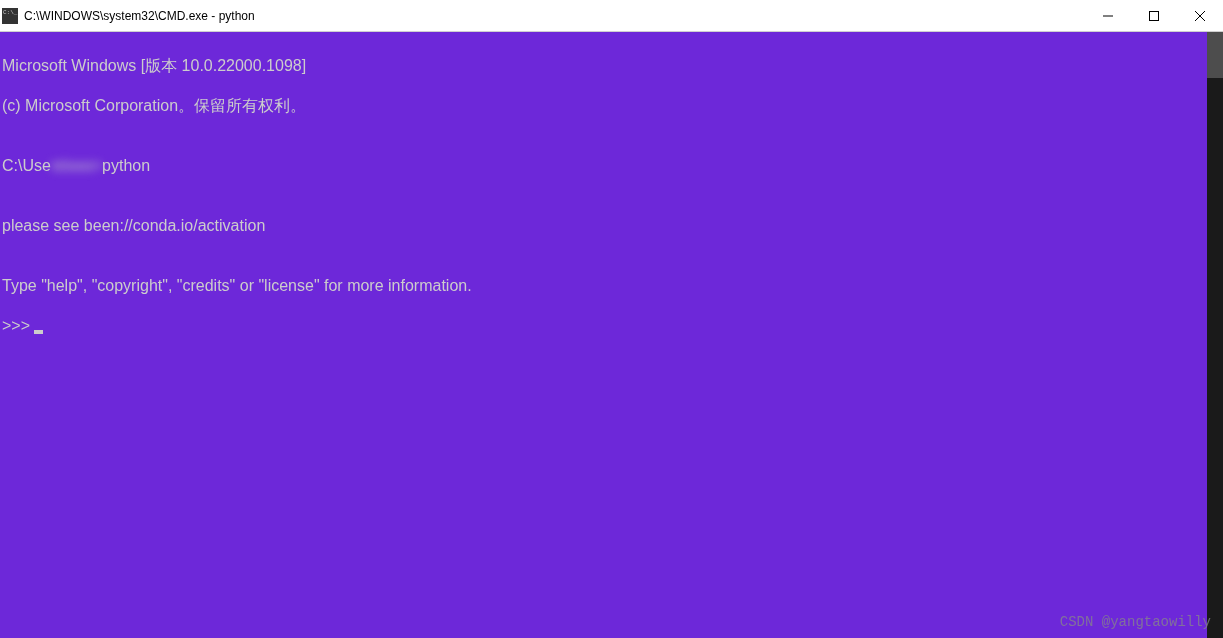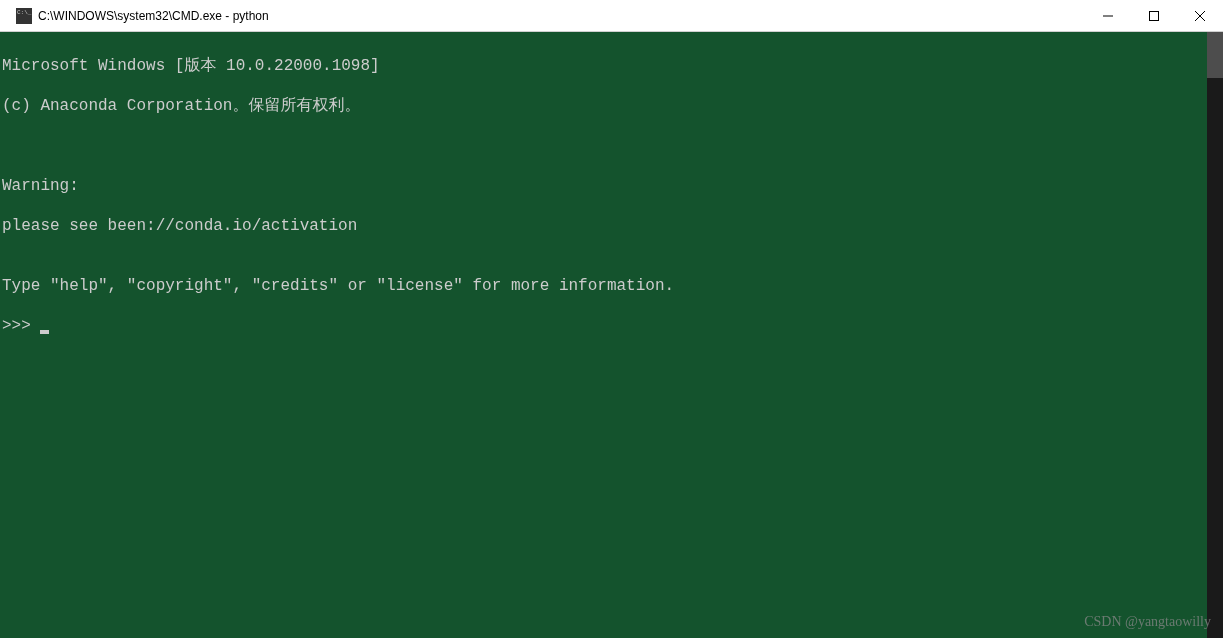--- a/index.html
+++ b/index.html
@@ -19,21 +19,21 @@
       height: 32px;
       background: #fff;
       display: flex;
       align-items: center;
       justify-content: space-between;
       border-bottom: 1px solid #d0d0d0;
     }
     .titlebar-left {
       display: flex;
       align-items: center;
-      padding-left: 16px;
+      padding-left: 2px;
       gap: 6px;
     }
     .titlebar-icon {
       width: 16px;
       height: 16px;
       background: #333;
       display: inline-block;
       position: relative;
     }
     .titlebar-icon::after {
@@ -61,29 +61,29 @@
       align-items: center;
       justify-content: center;
       color: #000;
       font-family: 'Segoe UI', sans-serif;
     }
     .titlebar-btn svg {
       width: 10px;
       height: 10px;
     }
     .terminal {
-      background: #14532d;
+      background: #6d28d9;
       color: #ccc;
       font-size: 16px;
       line-height: 20px;
       padding: 4px 9px 0 2px;
       height: calc(100% - 32px);
       position: relative;
       white-space: pre;
-      font-family: Liberation Mono, monospace;
+      font-family: Liberation Sans, sans-serif;
     }
     .terminal-line {
       white-space: pre;
     }
     .blur {
       filter: blur(4px);
       display: inline-block;
     }
     .cursor {
       display: inline-block;
@@ -107,21 +107,21 @@
       top: 0;
       width: 16px;
       height: 46px;
       background: #4d4d4d;
     }
     .watermark {
       position: absolute;
       right: 12px;
       bottom: 8px;
       color: #888;
-      font-family: Liberation Serif, serif;
+      font-family: Liberation Mono, monospace;
       font-size: 14px;
       opacity: 0.75;
     }
   </style>
 </head>
 <body>
 
 <div class="titlebar">
   <div class="titlebar-left">
     <span class="titlebar-icon"></span>
@@ -142,24 +142,24 @@
       <svg viewBox="0 0 10 10">
           <line x1="0" y1="0" x2="10" y2="10" stroke="#000" stroke-width="1"></line>
           <line x1="10" y1="0" x2="0" y2="10" stroke="#000" stroke-width="1"></line>
         </svg>
     </div>
   </div>
 </div>
 
 <div class="terminal">
 <div class="terminal-line">Microsoft Windows [版本 10.0.22000.1098]</div>
-<div class="terminal-line">(c) Anaconda Corporation。保留所有权利。</div>
+<div class="terminal-line">(c) Microsoft Corporation。保留所有权利。</div>
 <div class="terminal-line"></div>
+<div class="terminal-line"><span>C:\Use</span><span class="blur">rs\xxx&gt;</span><span>python</span></div>
 <div class="terminal-line"></div>
-<div class="terminal-line">Warning:</div>
 <div class="terminal-line">please see been://conda.io/activation</div>
 <div class="terminal-line"></div>
 <div class="terminal-line">Type "help", "copyright", "credits" or "license" for more information.</div>
 <div class="terminal-line"><span>&gt;&gt;&gt; </span><span class="cursor"></span></div>
 </div>
 
 <div class="scrollbar">
   <div class="scrollbar-thumb"></div>
 </div>
 

